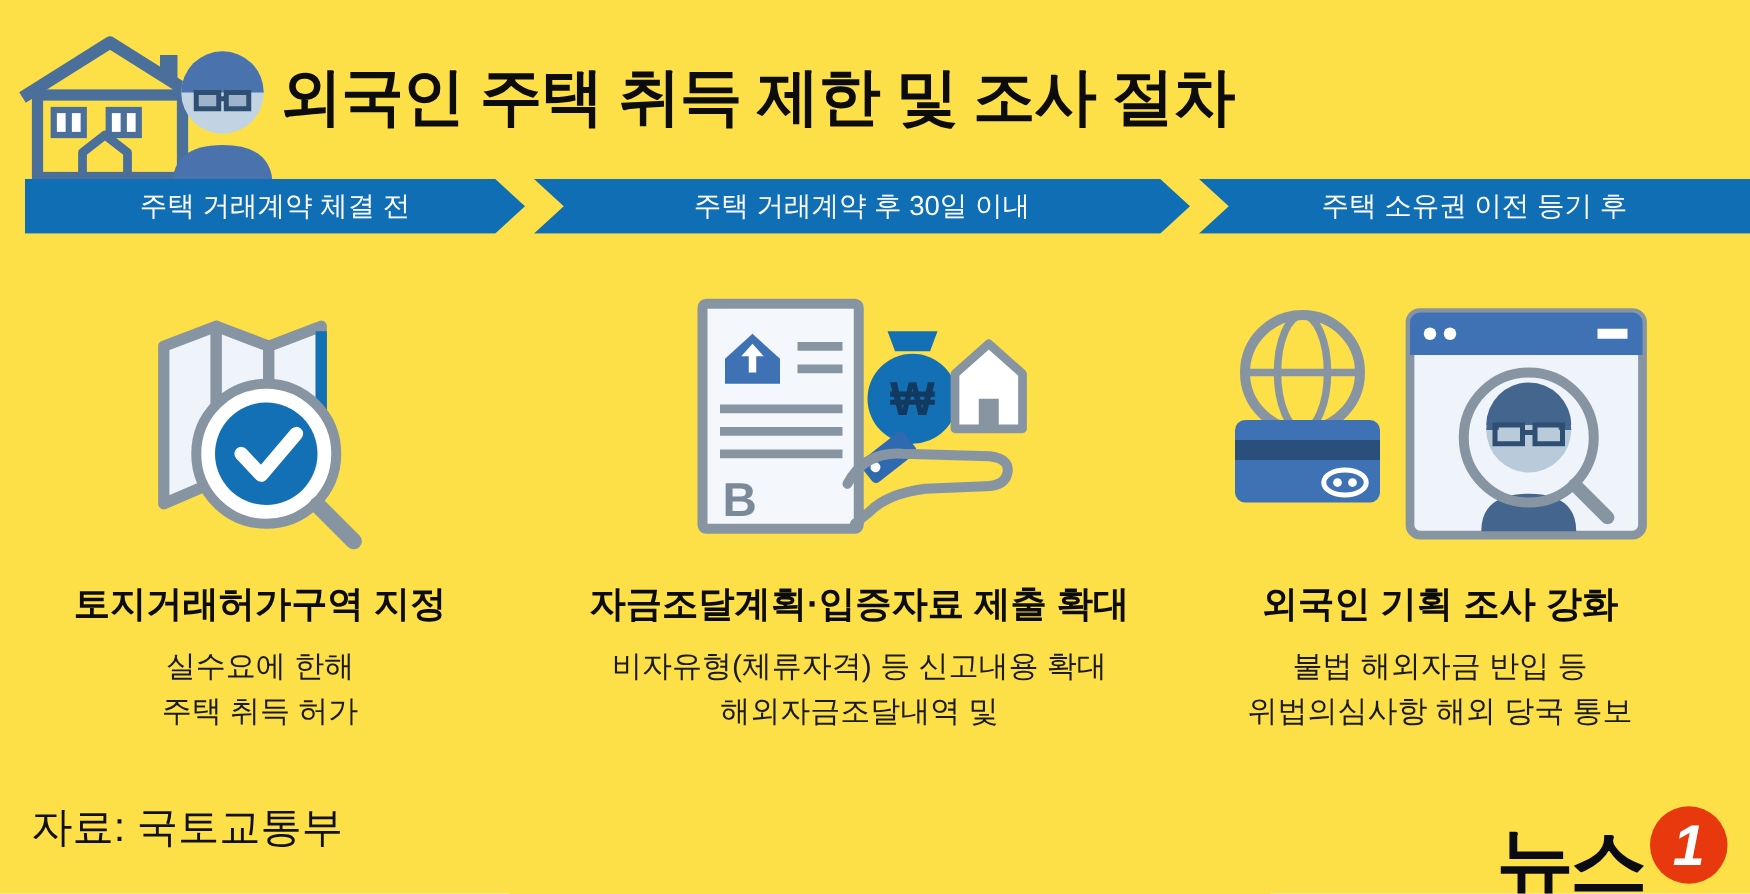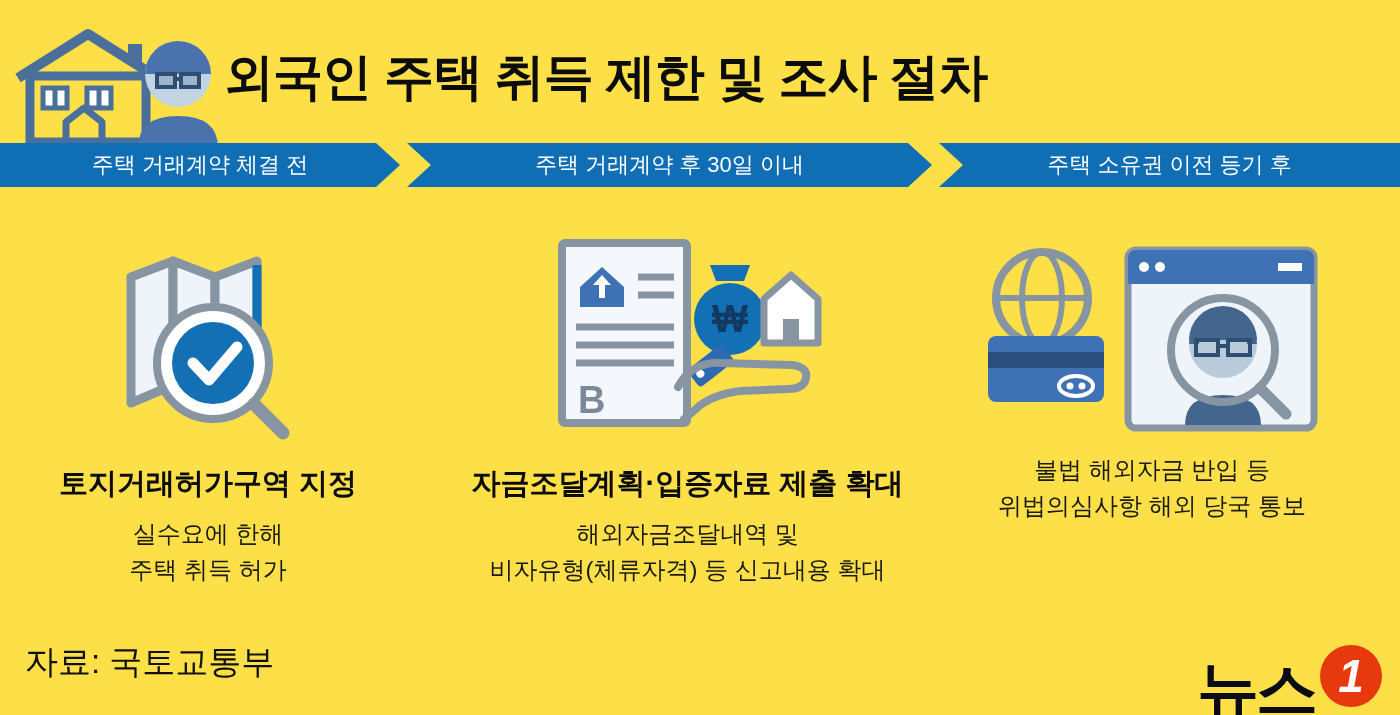--- a/index.html
+++ b/index.html
@@ -13,21 +13,21 @@
   .title {
     position:absolute; left:224px; top:44px;
     font-size:50px; font-weight:800; color:#0c0c0c; letter-spacing:-1px;
     white-space:nowrap;
   }
   
   .flowbar { position:absolute; left:0; top:143px; width:1400px; height:44px; display:flex; }
   .seg {
     height:100%; background:#0f6eb4; color:#ffffff;
     display:flex; align-items:center; justify-content:center;
-    font-size:22px; white-space:nowrap;
+    font-size:22px; white-space:nowrap;margin-left:20px;
   }
   .seg1 { width:400px; clip-path:polygon(0 0, calc(100% - 24px) 0, 100% 50%, calc(100% - 24px) 100%, 0 100%); }
   .seg2 { width:525px; margin-left:7px; clip-path:polygon(0 0, calc(100% - 24px) 0, 100% 50%, calc(100% - 24px) 100%, 0 100%, 24px 50%); }
   .seg3 { flex:1; margin-left:7px; clip-path:polygon(0 0, 100% 0, 100% 100%, 0 100%, 24px 50%);text-align:right; }
   
   .col { position:absolute; top:222px; text-align:center; }
   .col-1 { left:18px;  width:380px; }
   .col-2 { left:415px; width:545px; }
   .col-3 { left:952px; width:400px; }
   .iconbox { height:218px; display:flex; align-items:flex-end; justify-content:center; }
@@ -129,22 +129,22 @@
         <rect x="233" y="84" width="16" height="24" fill="#8795a3"></rect>
         <g transform="rotate(-38 160 130)">
           <rect x="138" y="120" width="44" height="22" rx="4" fill="#2f6ab0"></rect>
           <circle cx="147" cy="131" r="4" fill="#ffffff"></circle>
         </g>
         <path d="M128 152 q14 -26 44 -24 l70 2 q16 2 14 13 q-2 11 -18 11 l-48 2 q-30 4 -44 18 l-12 10" fill="none" stroke="#8795a3" stroke-width="8" stroke-linecap="round"></path>
       </svg>
     </div>
     <div class="col-heading">자금조달계획·입증자료 제출 확대</div>
     <div class="col-sub">
+      <div>비자유형(체류자격) 등 신고내용 확대</div>
       <div>해외자금조달내역 및</div>
-      <div>비자유형(체류자격) 등 신고내용 확대</div>
     </div>
   </div>
 
   <div class="col col-3">
     <div class="iconbox">
       <svg width="345" height="200" viewBox="0 0 345 200">
         <circle cx="62" cy="58" r="46" fill="none" stroke="#8795a3" stroke-width="8"></circle>
         <ellipse cx="62" cy="58" rx="20" ry="46" fill="none" stroke="#8795a3" stroke-width="6"></ellipse>
         <line x1="16" y1="58" x2="108" y2="58" stroke="#8795a3" stroke-width="6"></line>
         <rect x="8" y="96" width="116" height="66" rx="8" fill="#3f72b5"></rect>
@@ -163,20 +163,21 @@
         <g fill="none" stroke="#2f4f72" stroke-width="4">
           <rect x="216" y="100" width="22" height="15"></rect>
           <rect x="248" y="100" width="22" height="15"></rect>
           <line x1="238" y1="106" x2="248" y2="106"></line>
         </g>
         <path d="M205 185 q0 -30 38 -30 q38 0 38 30 z" fill="#44658e"></path>
         <circle cx="243" cy="110" r="52" fill="none" stroke="#8795a3" stroke-width="8"></circle>
         <line x1="280" y1="148" x2="306" y2="174" stroke="#8795a3" stroke-width="11" stroke-linecap="round"></line>
       </svg>
     </div>
+    <div class="col-heading">외국인 기획 조사 강화</div>
     <div class="col-sub">
       <div>불법 해외자금 반입 등</div>
       <div>위법의심사항 해외 당국 통보</div>
     </div>
   </div>
 
   <div class="source">자료: 국토교통부</div>
 
   <div class="logo">
     <span class="logo-text">뉴스</span>

